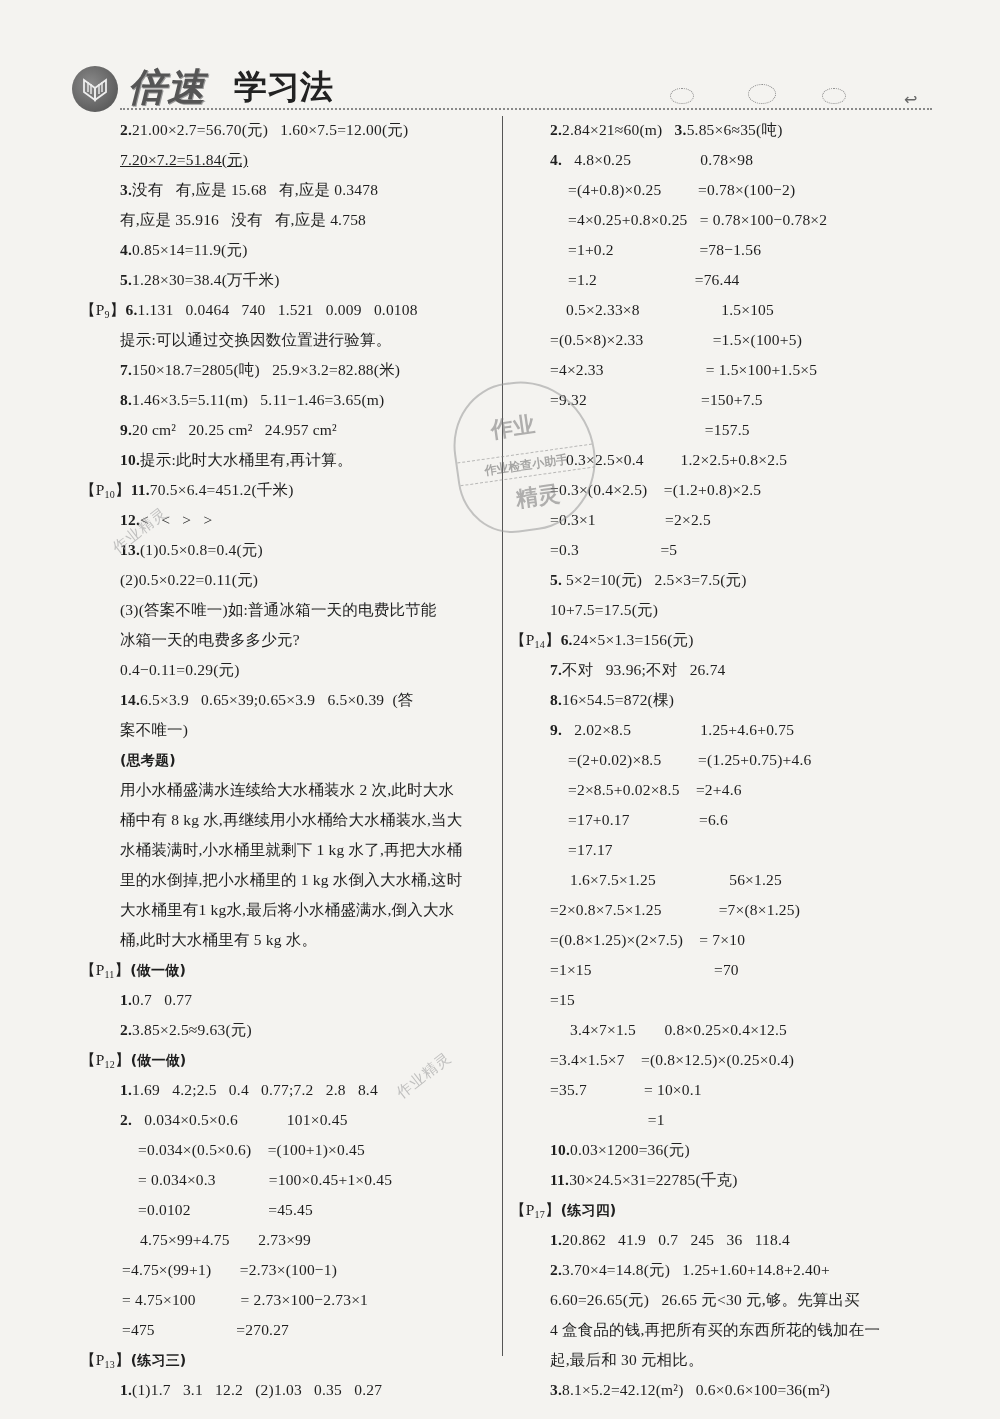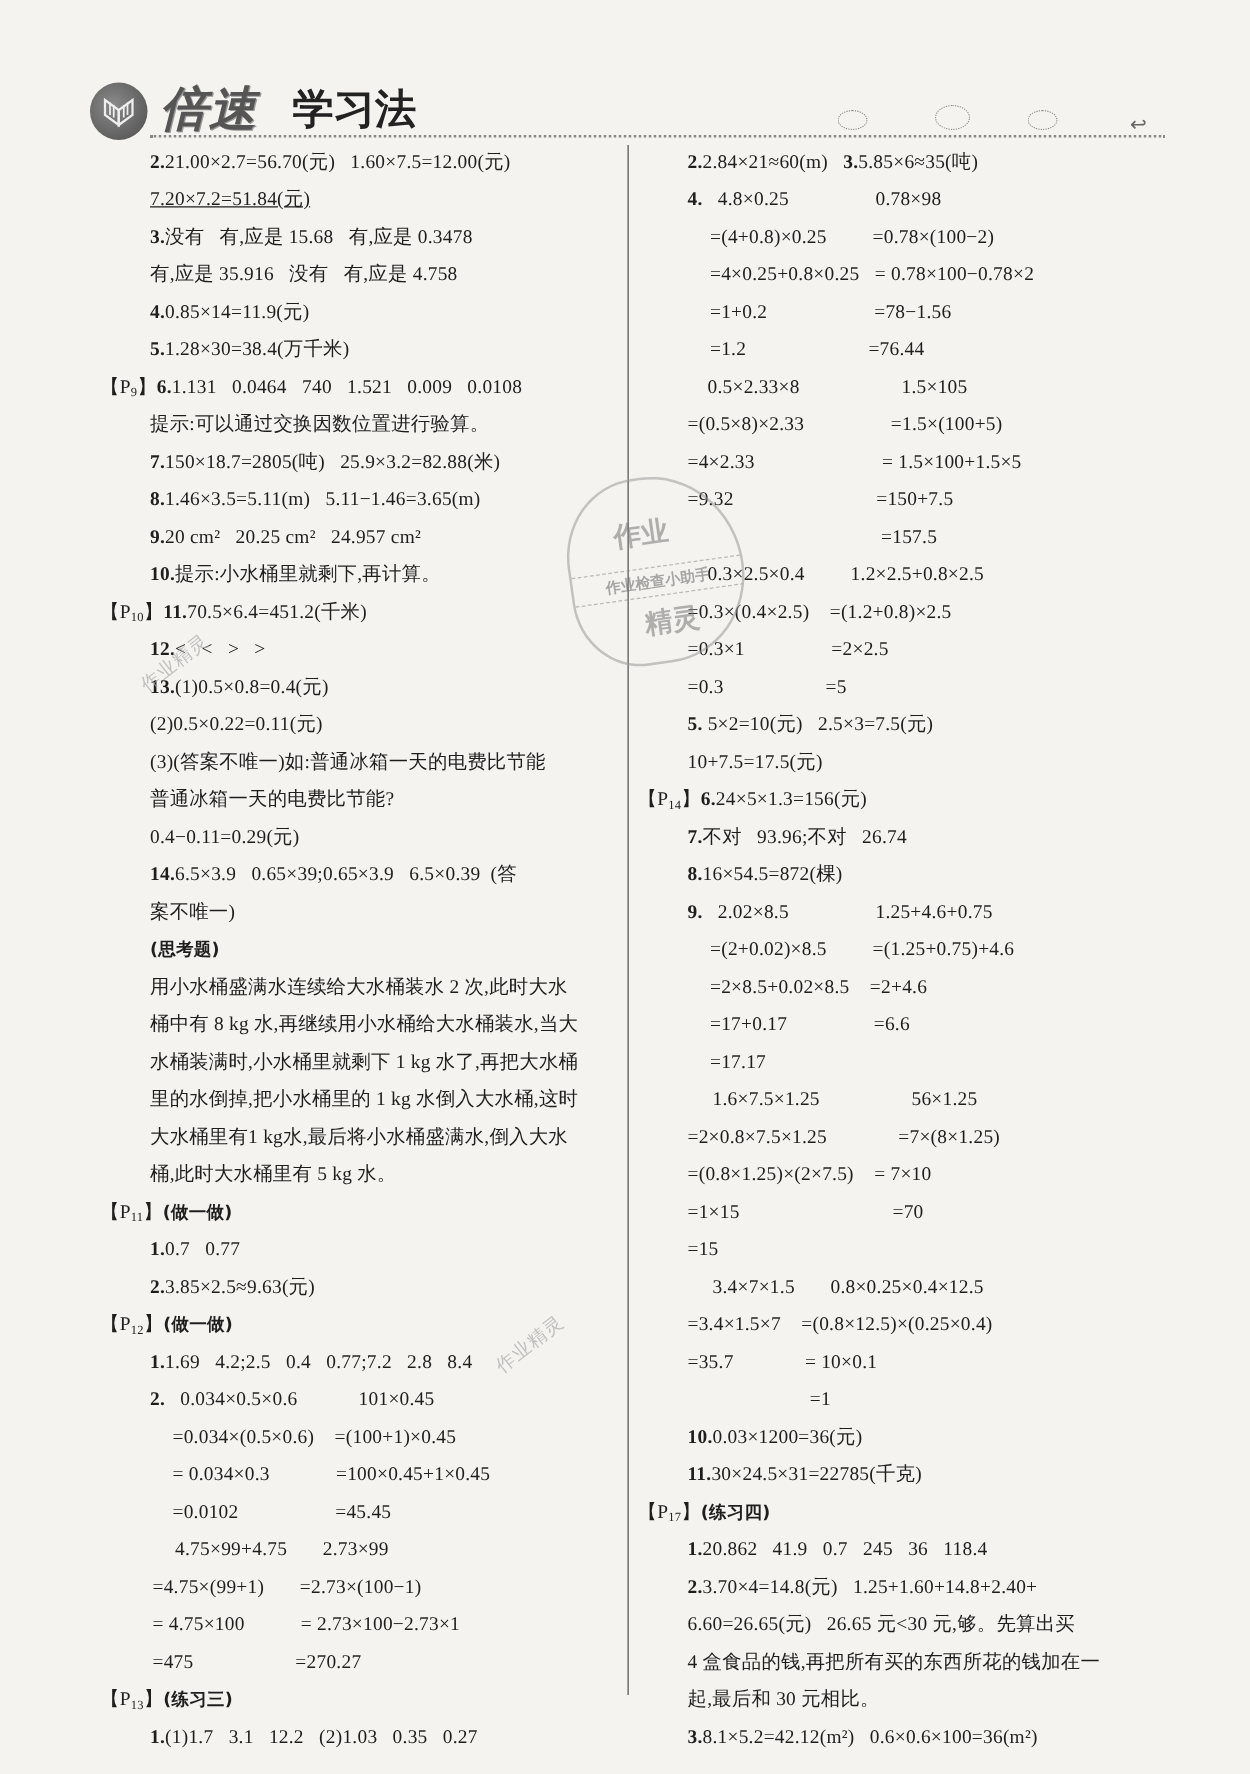--- a/index.html
+++ b/index.html
@@ -102,27 +102,27 @@
       <div class="line" style="top: 30px; left: 40px;"><span style="white-space: pre; text-decoration: underline;">7.20×7.2=51.84(元)</span></div>
       <div class="line" style="top: 60px; left: 40px;"><span class="num">3.</span><span style="white-space: pre;">没有   有,应是 15.68   有,应是 0.3478</span></div>
       <div class="line" style="top: 90px; left: 40px;"><span style="white-space: pre;">有,应是 35.916   没有   有,应是 4.758</span></div>
       <div class="line" style="top: 120px; left: 40px;"><span class="num">4.</span><span style="white-space: pre;">0.85×14=11.9(元)</span></div>
       <div class="line" style="top: 150px; left: 40px;"><span class="num">5.</span><span style="white-space: pre;">1.28×30=38.4(万千米)</span></div>
       <div class="line" style="top: 180px; left: 0px;"><span class="tag">【P<span class="sub">9</span>】</span><span class="num">6.</span><span style="white-space: pre;">1.131   0.0464   740   1.521   0.009   0.0108</span></div>
       <div class="line" style="top: 210px; left: 40px;"><span style="white-space: pre;">提示:可以通过交换因数位置进行验算。</span></div>
       <div class="line" style="top: 240px; left: 40px;"><span class="num">7.</span><span style="white-space: pre;">150×18.7=2805(吨)   25.9×3.2=82.88(米)</span></div>
       <div class="line" style="top: 270px; left: 40px;"><span class="num">8.</span><span style="white-space: pre;">1.46×3.5=5.11(m)   5.11−1.46=3.65(m)</span></div>
       <div class="line" style="top: 300px; left: 40px;"><span class="num">9.</span><span style="white-space: pre;">20 cm²   20.25 cm²   24.957 cm²</span></div>
-      <div class="line" style="top: 330px; left: 40px;"><span class="num">10.</span><span style="white-space: pre;">提示:小水桶里就剩下,再计算。</span></div>
+      <div class="line" style="top: 330px; left: 40px;"><span class="num">10.</span><span style="white-space: pre;">提示:此时大水桶里有,再计算。</span></div>
       <div class="line" style="top: 360px; left: 0px;"><span class="tag">【P<span class="sub">10</span>】</span><span class="num">11.</span><span style="white-space: pre;">70.5×6.4=451.2(千米)</span></div>
       <div class="line" style="top: 390px; left: 40px;"><span class="num">12.</span><span style="white-space: pre;">&lt;   &lt;   &gt;   &gt;</span></div>
       <div class="line" style="top: 420px; left: 40px;"><span class="num">13.</span><span style="white-space: pre;">(1)0.5×0.8=0.4(元)</span></div>
       <div class="line" style="top: 450px; left: 40px;"><span style="white-space: pre;">(2)0.5×0.22=0.11(元)</span></div>
       <div class="line" style="top: 480px; left: 40px;"><span style="white-space: pre;">(3)(答案不唯一)如:普通冰箱一天的电费比节能</span></div>
-      <div class="line" style="top: 510px; left: 40px;"><span style="white-space: pre;">普通冰箱一天的电费比节能?</span></div>
+      <div class="line" style="top: 510px; left: 40px;"><span style="white-space: pre;">冰箱一天的电费多多少元?</span></div>
       <div class="line" style="top: 540px; left: 40px;"><span style="white-space: pre;">0.4−0.11=0.29(元)</span></div>
       <div class="line" style="top: 570px; left: 40px;"><span class="num">14.</span><span style="white-space: pre;">6.5×3.9   0.65×39;0.65×3.9   6.5×0.39  (答</span></div>
       <div class="line" style="top: 600px; left: 40px;"><span style="white-space: pre;">案不唯一)</span></div>
       <div class="line" style="top: 630px; left: 40px;"><span class="bold-cn" style="white-space: pre;">(思考题)</span></div>
       <div class="line" style="top: 660px; left: 40px;"><span style="white-space: pre;">用小水桶盛满水连续给大水桶装水 2 次,此时大水</span></div>
       <div class="line" style="top: 690px; left: 40px;"><span style="white-space: pre;">桶中有 8 kg 水,再继续用小水桶给大水桶装水,当大</span></div>
       <div class="line" style="top: 720px; left: 40px;"><span style="white-space: pre;">水桶装满时,小水桶里就剩下 1 kg 水了,再把大水桶</span></div>
       <div class="line" style="top: 750px; left: 40px;"><span style="white-space: pre;">里的水倒掉,把小水桶里的 1 kg 水倒入大水桶,这时</span></div>
       <div class="line" style="top: 780px; left: 40px;"><span style="white-space: pre;">大水桶里有1 kg水,最后将小水桶盛满水,倒入大水</span></div>
       <div class="line" style="top: 810px; left: 40px;"><span style="white-space: pre;">桶,此时大水桶里有 5 kg 水。</span></div>

